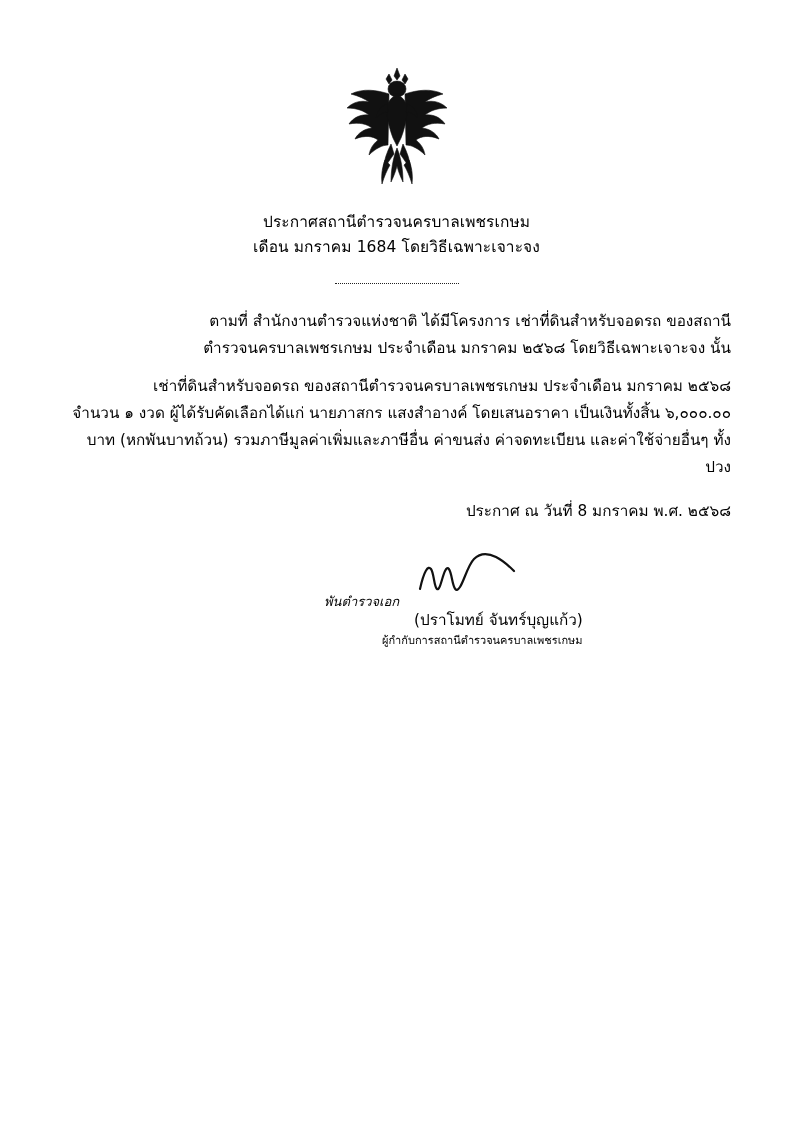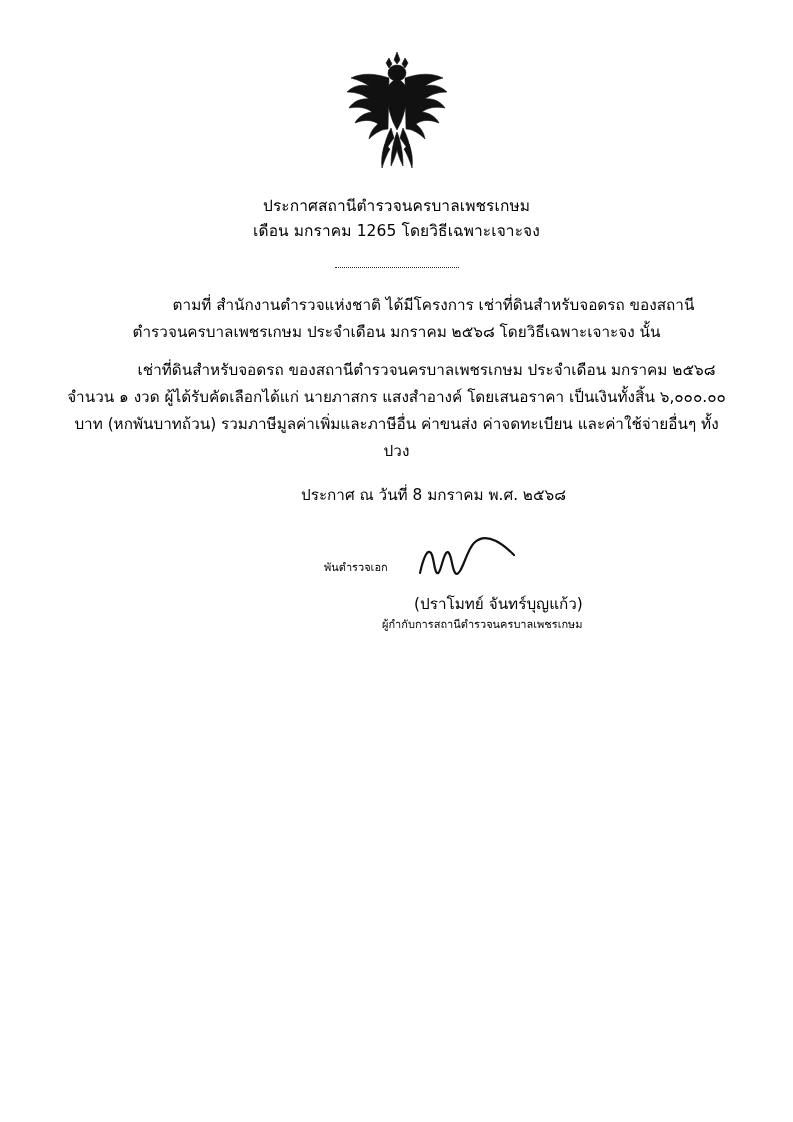--- a/index.html
+++ b/index.html
@@ -14,20 +14,21 @@
     color: #000000;
     position: relative;
     overflow: hidden;
   }
   .page {
     width: 793px;
     height: 822px;
     box-sizing: border-box;
     padding: 40px 62px 40px 62px;
     position: relative;
+    margin-top: 16px;
   }
   
   .emblem-wrap {
     text-align: center;
     margin-top: 8px;
     margin-bottom: 14px;
   }
   .emblem {
     display: inline-block;
     width: 120px;
@@ -52,21 +53,21 @@
     display: inline-block;
     width: 124px;
     border-top: 1px dotted #222;
     height: 0;
     vertical-align: middle;
   }
   
   .body-block {
     font-size: 15.3px;
     line-height: 1.78;
-    text-align: center;
+    text-align: right;
   }
   .para {
     margin: 0 0 10px 0;
   }
   .para.indent {
     text-indent: 74px;
   }
   .para.indent2 {
     text-indent: 60px;
   }
@@ -76,22 +77,23 @@
   }
   
   .sign-area {
     margin-top: 24px;
     position: relative;
     height: 120px;
   }
   .sign-rank {
     position: absolute;
     left: 262px;
-    top: 25px;
-    font-size: 11px;
+    top: 42px;
+    font-size: 13px;
+    font-style: italic;
   }
   .sign-mark {
     position: absolute;
     left: 352px;
     top: 0px;
     width: 120px;
     height: 56px;
   }
   .sign-name {
     position: absolute;
@@ -147,21 +149,21 @@
                    C66 106 64 94 60 84 Z"></path>
           <path d="M48 96 C45 104 44 112 45 120 C47 113 50 106 53 101 Z"></path>
           <path d="M72 96 C75 104 76 112 75 120 C73 113 70 106 67 101 Z"></path>
         </g>
       </svg>
     </span>
   </div>
 
   <div class="heading-block">
     <div>ประกาศสถานีตำรวจนครบาลเพชรเกษม</div>
-    <div>เดือน มกราคม 1265 โดยวิธีเฉพาะเจาะจง</div>
+    <div>เดือน มกราคม 1684 โดยวิธีเฉพาะเจาะจง</div>
   </div>
 
   <div class="rule-wrap">
     <span class="rule"></span>
   </div>
 
   <div class="body-block">
     <p class="para indent">ตามที่ สำนักงานตำรวจแห่งชาติ ได้มีโครงการ เช่าที่ดินสำหรับจอดรถ ของสถานีตำรวจนครบาลเพชรเกษม ประจำเดือน มกราคม ๒๕๖๘ โดยวิธีเฉพาะเจาะจง นั้น</p>
     <p class="para indent2">เช่าที่ดินสำหรับจอดรถ ของสถานีตำรวจนครบาลเพชรเกษม ประจำเดือน มกราคม ๒๕๖๘ จำนวน ๑ งวด ผู้ได้รับคัดเลือกได้แก่ นายภาสกร  แสงสำอางค์ โดยเสนอราคา เป็นเงินทั้งสิ้น ๖,๐๐๐.๐๐ บาท (หกพันบาทถ้วน) รวมภาษีมูลค่าเพิ่มและภาษีอื่น ค่าขนส่ง ค่าจดทะเบียน และค่าใช้จ่ายอื่นๆ ทั้งปวง</p>
     <p class="para-last">ประกาศ ณ วันที่  8  มกราคม พ.ศ. ๒๕๖๘</p>

